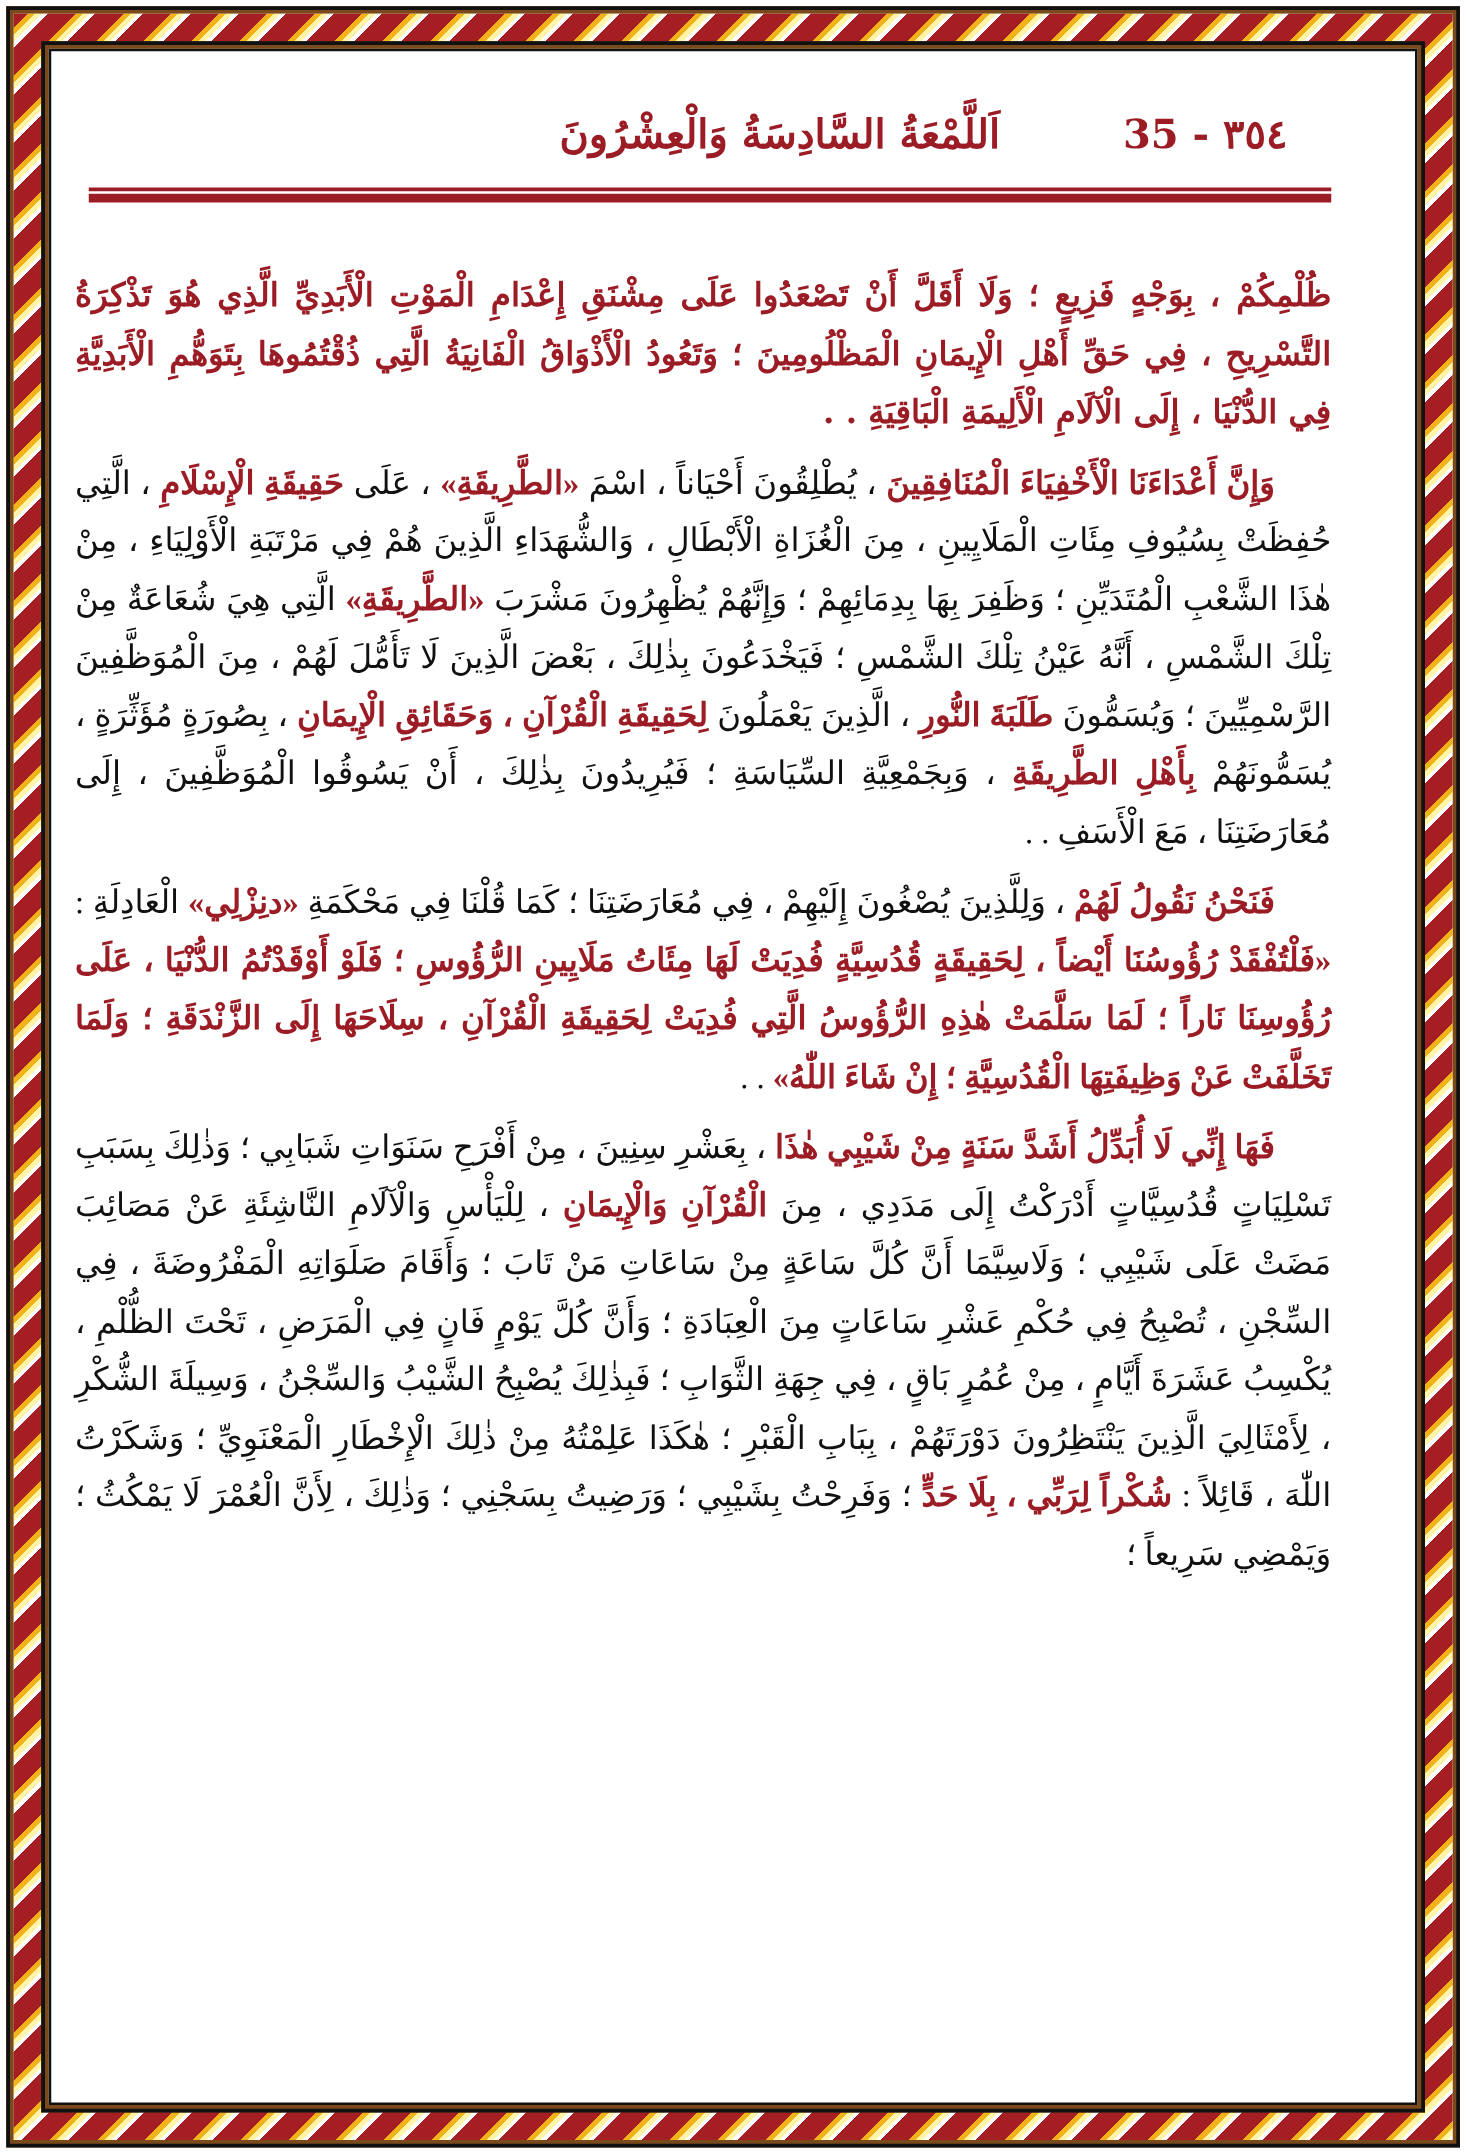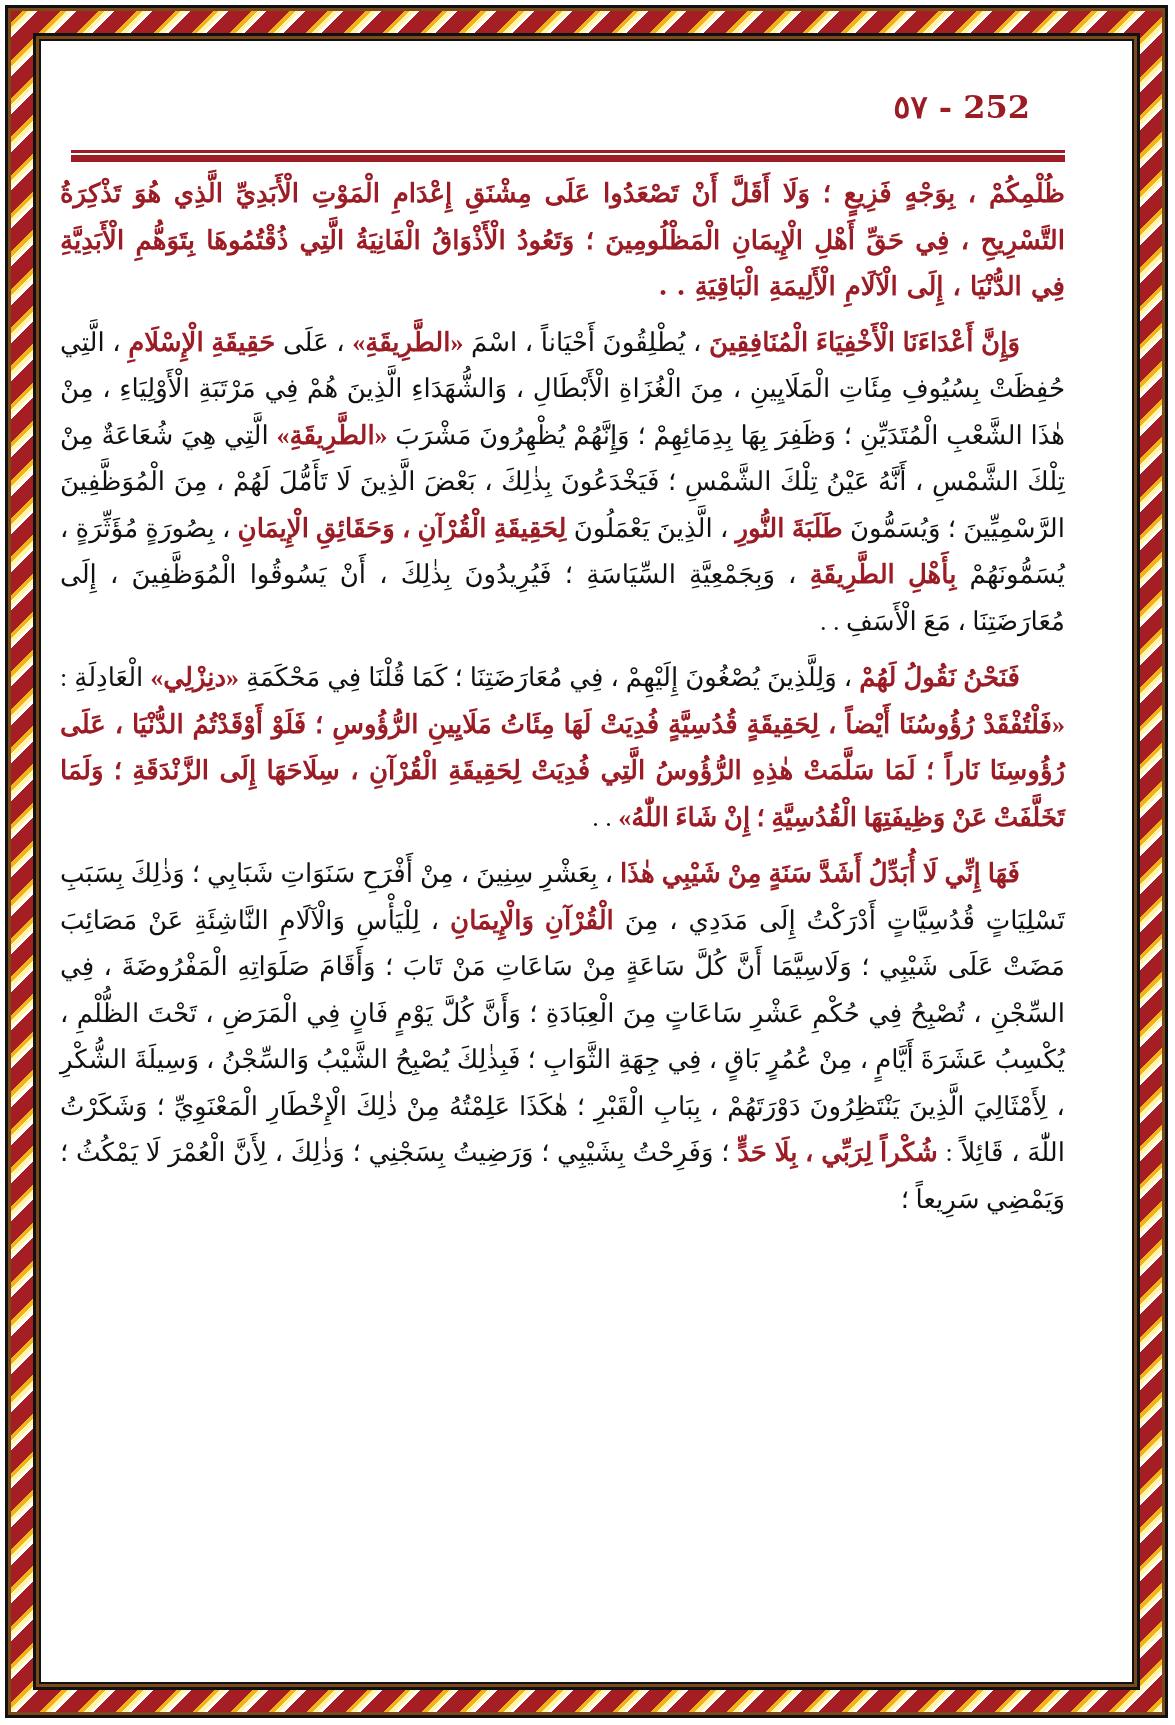--- a/index.html
+++ b/index.html
@@ -51,36 +51,37 @@
   
   .content {
     position: absolute; left: 60px; width: 1005px; top: 170px;
     direction: rtl; text-align: justify; text-align-last: right;
     font-family: "DejaVu Serif", serif; font-size: 26px; line-height: 46.5px;
     color: #111;
   }
   .para { margin: 0 0 10px 0; }
   .para.indent { text-indent: 45px; font-family: Liberation Serif, serif; }
   .red { color: #9b1c24; font-weight: bold; }
-  .para.allred { color: #9b1c24; font-weight: bold; }
+  .para.allred { color: #9b1c24; font-weight: bold; margin-top: 44px; }
 </style>
 </head>
 <body>
 
 <div class="frame-outer">
   <div class="frame-brown">
     <div class="braid"></div>
     <div class="inner-brown">
       <div class="page"></div>
     </div>
   </div>
 </div>
 
 <div class="header">
-  <span class="page-number">252 - ٥٧</span>
+  <span class="page-number">٣٥٤ - 35</span>
+  <span class="chapter-title">اَللَّمْعَةُ السَّادِسَةُ وَالْعِشْرُونَ</span>
 </div>
 <div class="rule-thin"></div>
 <div class="rule-thick"></div>
 
 <div class="content" id="content">
     <p class="para allred"><span class="red">ظُلْمِكُمْ ، بِوَجْهٍ فَزِيعٍ ؛ وَلَا أَقَلَّ أَنْ تَصْعَدُوا عَلَى مِشْنَقِ إِعْدَامِ الْمَوْتِ الْأَبَدِيِّ الَّذِي هُوَ تَذْكِرَةُ التَّسْرِيحِ ، فِي حَقِّ أَهْلِ الْإِيمَانِ الْمَظْلُومِينَ ؛ وَتَعُودُ الْأَذْوَاقُ الْفَانِيَةُ الَّتِي ذُقْتُمُوهَا بِتَوَهُّمِ الْأَبَدِيَّةِ فِي الدُّنْيَا ، إِلَى الْآلَامِ الْأَلِيمَةِ الْبَاقِيَةِ . .</span></p>
     <p class="para indent"><span class="red">وَإِنَّ أَعْدَاءَنَا الْأَخْفِيَاءَ الْمُنَافِقِينَ</span><span> ، يُطْلِقُونَ أَحْيَاناً ، اسْمَ </span><span class="red">«الطَّرِيقَةِ»</span><span> ، عَلَى </span><span class="red">حَقِيقَةِ الْإِسْلَامِ</span><span> ، الَّتِي حُفِظَتْ بِسُيُوفِ مِئَاتِ الْمَلَايِينِ ، مِنَ الْغُزَاةِ الْأَبْطَالِ ، وَالشُّهَدَاءِ الَّذِينَ هُمْ فِي مَرْتَبَةِ الْأَوْلِيَاءِ ، مِنْ هٰذَا الشَّعْبِ الْمُتَدَيِّنِ ؛ وَظَفِرَ بِهَا بِدِمَائِهِمْ ؛ وَإِنَّهُمْ يُظْهِرُونَ مَشْرَبَ </span><span class="red">«الطَّرِيقَةِ»</span><span> الَّتِي هِيَ شُعَاعَةٌ مِنْ تِلْكَ الشَّمْسِ ، أَنَّهُ عَيْنُ تِلْكَ الشَّمْسِ ؛ فَيَخْدَعُونَ بِذٰلِكَ ، بَعْضَ الَّذِينَ لَا تَأَمُّلَ لَهُمْ ، مِنَ الْمُوَظَّفِينَ الرَّسْمِيِّينَ ؛ وَيُسَمُّونَ </span><span class="red">طَلَبَةَ النُّورِ</span><span> ، الَّذِينَ يَعْمَلُونَ </span><span class="red">لِحَقِيقَةِ الْقُرْآنِ ، وَحَقَائِقِ الْإِيمَانِ</span><span> ، بِصُورَةٍ مُؤَثِّرَةٍ ، يُسَمُّونَهُمْ </span><span class="red">بِأَهْلِ الطَّرِيقَةِ</span><span> ، وَبِجَمْعِيَّةِ السِّيَاسَةِ ؛ فَيُرِيدُونَ بِذٰلِكَ ، أَنْ يَسُوقُوا الْمُوَظَّفِينَ ، إِلَى مُعَارَضَتِنَا ، مَعَ الْأَسَفِ . .</span></p>
     <p class="para indent"><span class="red">فَنَحْنُ نَقُولُ لَهُمْ</span><span> ، وَلِلَّذِينَ يُصْغُونَ إِلَيْهِمْ ، فِي مُعَارَضَتِنَا ؛ كَمَا قُلْنَا فِي مَحْكَمَةِ </span><span class="red">«دنِزْلِي»</span><span> الْعَادِلَةِ : </span><span class="red">«فَلْتُفْقَدْ رُؤُوسُنَا أَيْضاً ، لِحَقِيقَةٍ قُدُسِيَّةٍ فُدِيَتْ لَهَا مِئَاتُ مَلَايِينِ الرُّؤُوسِ ؛ فَلَوْ أَوْقَدْتُمُ الدُّنْيَا ، عَلَى رُؤُوسِنَا نَاراً ؛ لَمَا سَلَّمَتْ هٰذِهِ الرُّؤُوسُ الَّتِي فُدِيَتْ لِحَقِيقَةِ الْقُرْآنِ ، سِلَاحَهَا إِلَى الزَّنْدَقَةِ ؛ وَلَمَا تَخَلَّفَتْ عَنْ وَظِيفَتِهَا الْقُدُسِيَّةِ ؛ إِنْ شَاءَ اللّٰهُ»</span><span> . .</span></p>
     <p class="para indent"><span class="red">فَهَا إِنِّي لَا أُبَدِّلُ أَشَدَّ سَنَةٍ مِنْ شَيْبِي هٰذَا</span><span> ، بِعَشْرِ سِنِينَ ، مِنْ أَفْرَحِ سَنَوَاتِ شَبَابِي ؛ وَذٰلِكَ بِسَبَبِ تَسْلِيَاتٍ قُدُسِيَّاتٍ أَدْرَكْتُ إِلَى مَدَدِي ، مِنَ </span><span class="red">الْقُرْآنِ وَالْإِيمَانِ</span><span> ، لِلْيَأْسِ وَالْآلَامِ النَّاشِئَةِ عَنْ مَصَائِبَ مَضَتْ عَلَى شَيْبِي ؛ وَلَاسِيَّمَا أَنَّ كُلَّ سَاعَةٍ مِنْ سَاعَاتِ مَنْ تَابَ ؛ وَأَقَامَ صَلَوَاتِهِ الْمَفْرُوضَةَ ، فِي السِّجْنِ ، تُصْبِحُ فِي حُكْمِ عَشْرِ سَاعَاتٍ مِنَ الْعِبَادَةِ ؛ وَأَنَّ كُلَّ يَوْمٍ فَانٍ فِي الْمَرَضِ ، تَحْتَ الظُّلْمِ ، يُكْسِبُ عَشَرَةَ أَيَّامٍ ، مِنْ عُمُرٍ بَاقٍ ، فِي جِهَةِ الثَّوَابِ ؛ فَبِذٰلِكَ يُصْبِحُ الشَّيْبُ وَالسِّجْنُ ، وَسِيلَةَ الشُّكْرِ ، لِأَمْثَالِيَ الَّذِينَ يَنْتَظِرُونَ دَوْرَتَهُمْ ، بِبَابِ الْقَبْرِ ؛ هٰكَذَا عَلِمْتُهُ مِنْ ذٰلِكَ الْإِخْطَارِ الْمَعْنَوِيِّ ؛ وَشَكَرْتُ اللّٰهَ ، قَائِلاً : </span><span class="red">شُكْراً لِرَبِّي ، بِلَا حَدٍّ</span><span> ؛ وَفَرِحْتُ بِشَيْبِي ؛ وَرَضِيتُ بِسَجْنِي ؛ وَذٰلِكَ ، لِأَنَّ الْعُمْرَ لَا يَمْكُثُ ؛ وَيَمْضِي سَرِيعاً ؛</span></p>
   </div>

